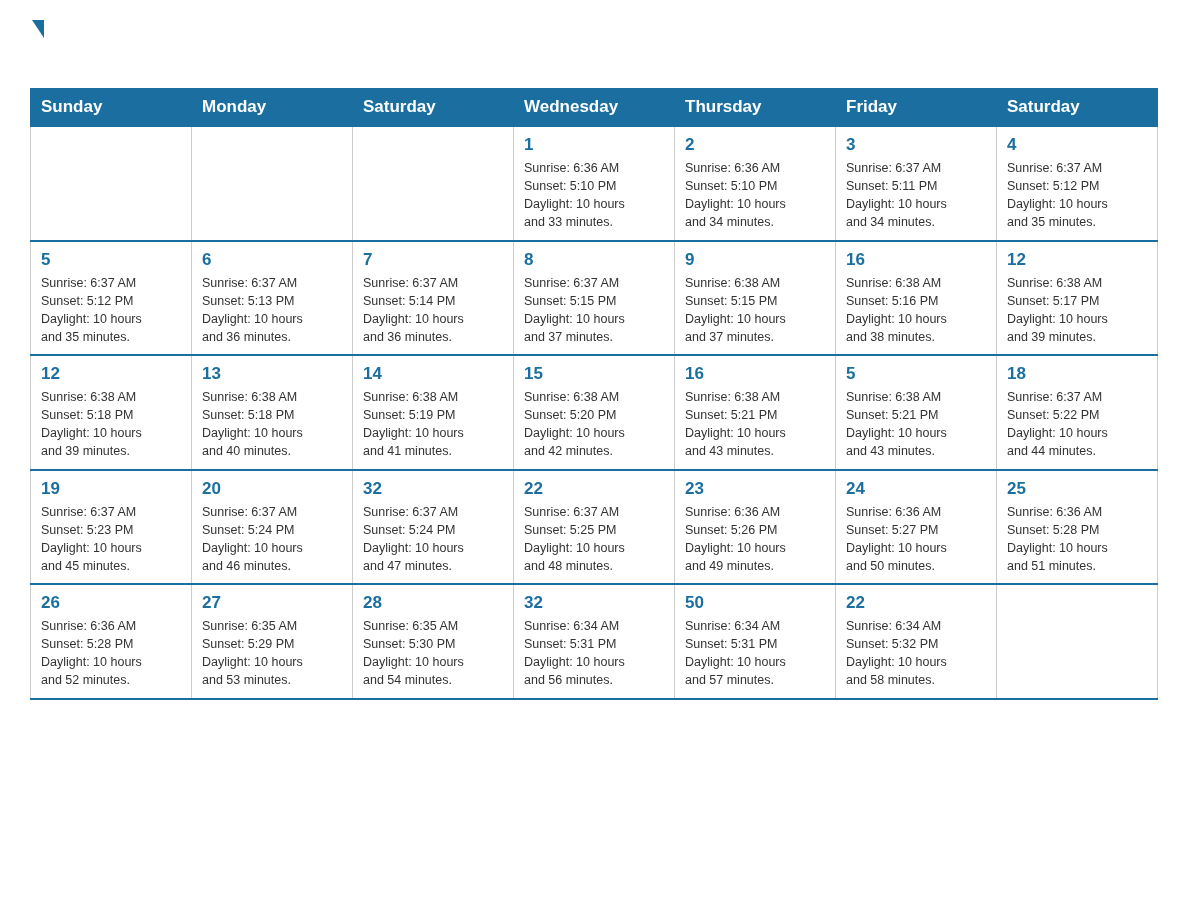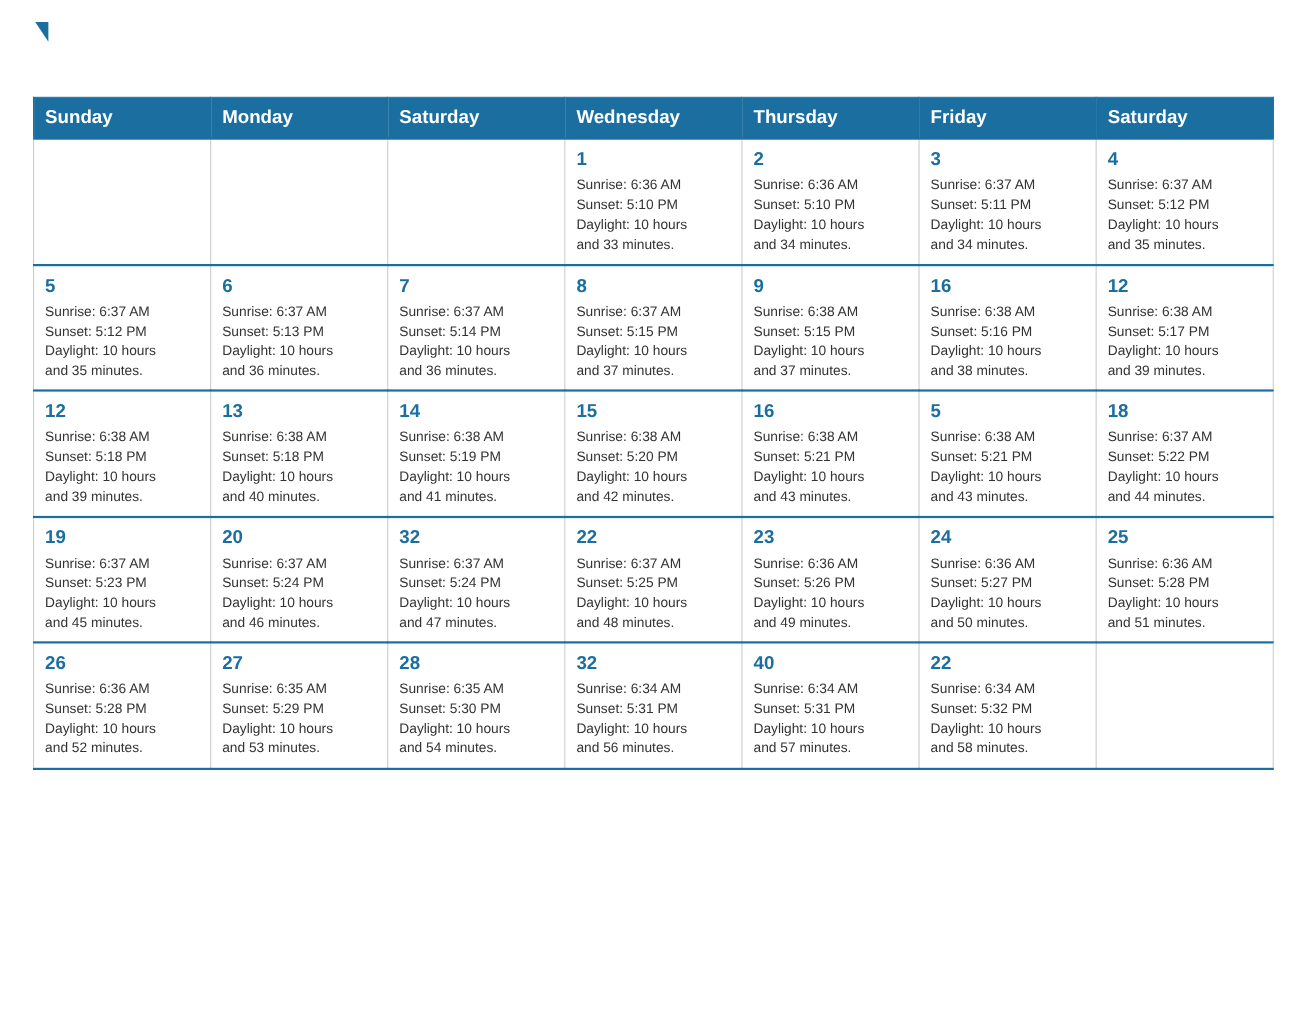--- a/index.html
+++ b/index.html
@@ -251,21 +251,21 @@
         </td>
         <td>
           <div class="day-number">28</div>
           <div class="day-info">Sunrise: 6:35 AM<br>Sunset: 5:30 PM<br>Daylight: 10 hours<br>and 54 minutes.</div>
         </td>
         <td>
           <div class="day-number">32</div>
           <div class="day-info">Sunrise: 6:34 AM<br>Sunset: 5:31 PM<br>Daylight: 10 hours<br>and 56 minutes.</div>
         </td>
         <td>
-          <div class="day-number">40</div>
+          <div class="day-number">50</div>
           <div class="day-info">Sunrise: 6:34 AM<br>Sunset: 5:31 PM<br>Daylight: 10 hours<br>and 57 minutes.</div>
         </td>
         <td>
           <div class="day-number">22</div>
           <div class="day-info">Sunrise: 6:34 AM<br>Sunset: 5:32 PM<br>Daylight: 10 hours<br>and 58 minutes.</div>
         </td>
         <td class="empty-cell"></td>
       </tr>
     </tbody>
 </table>

